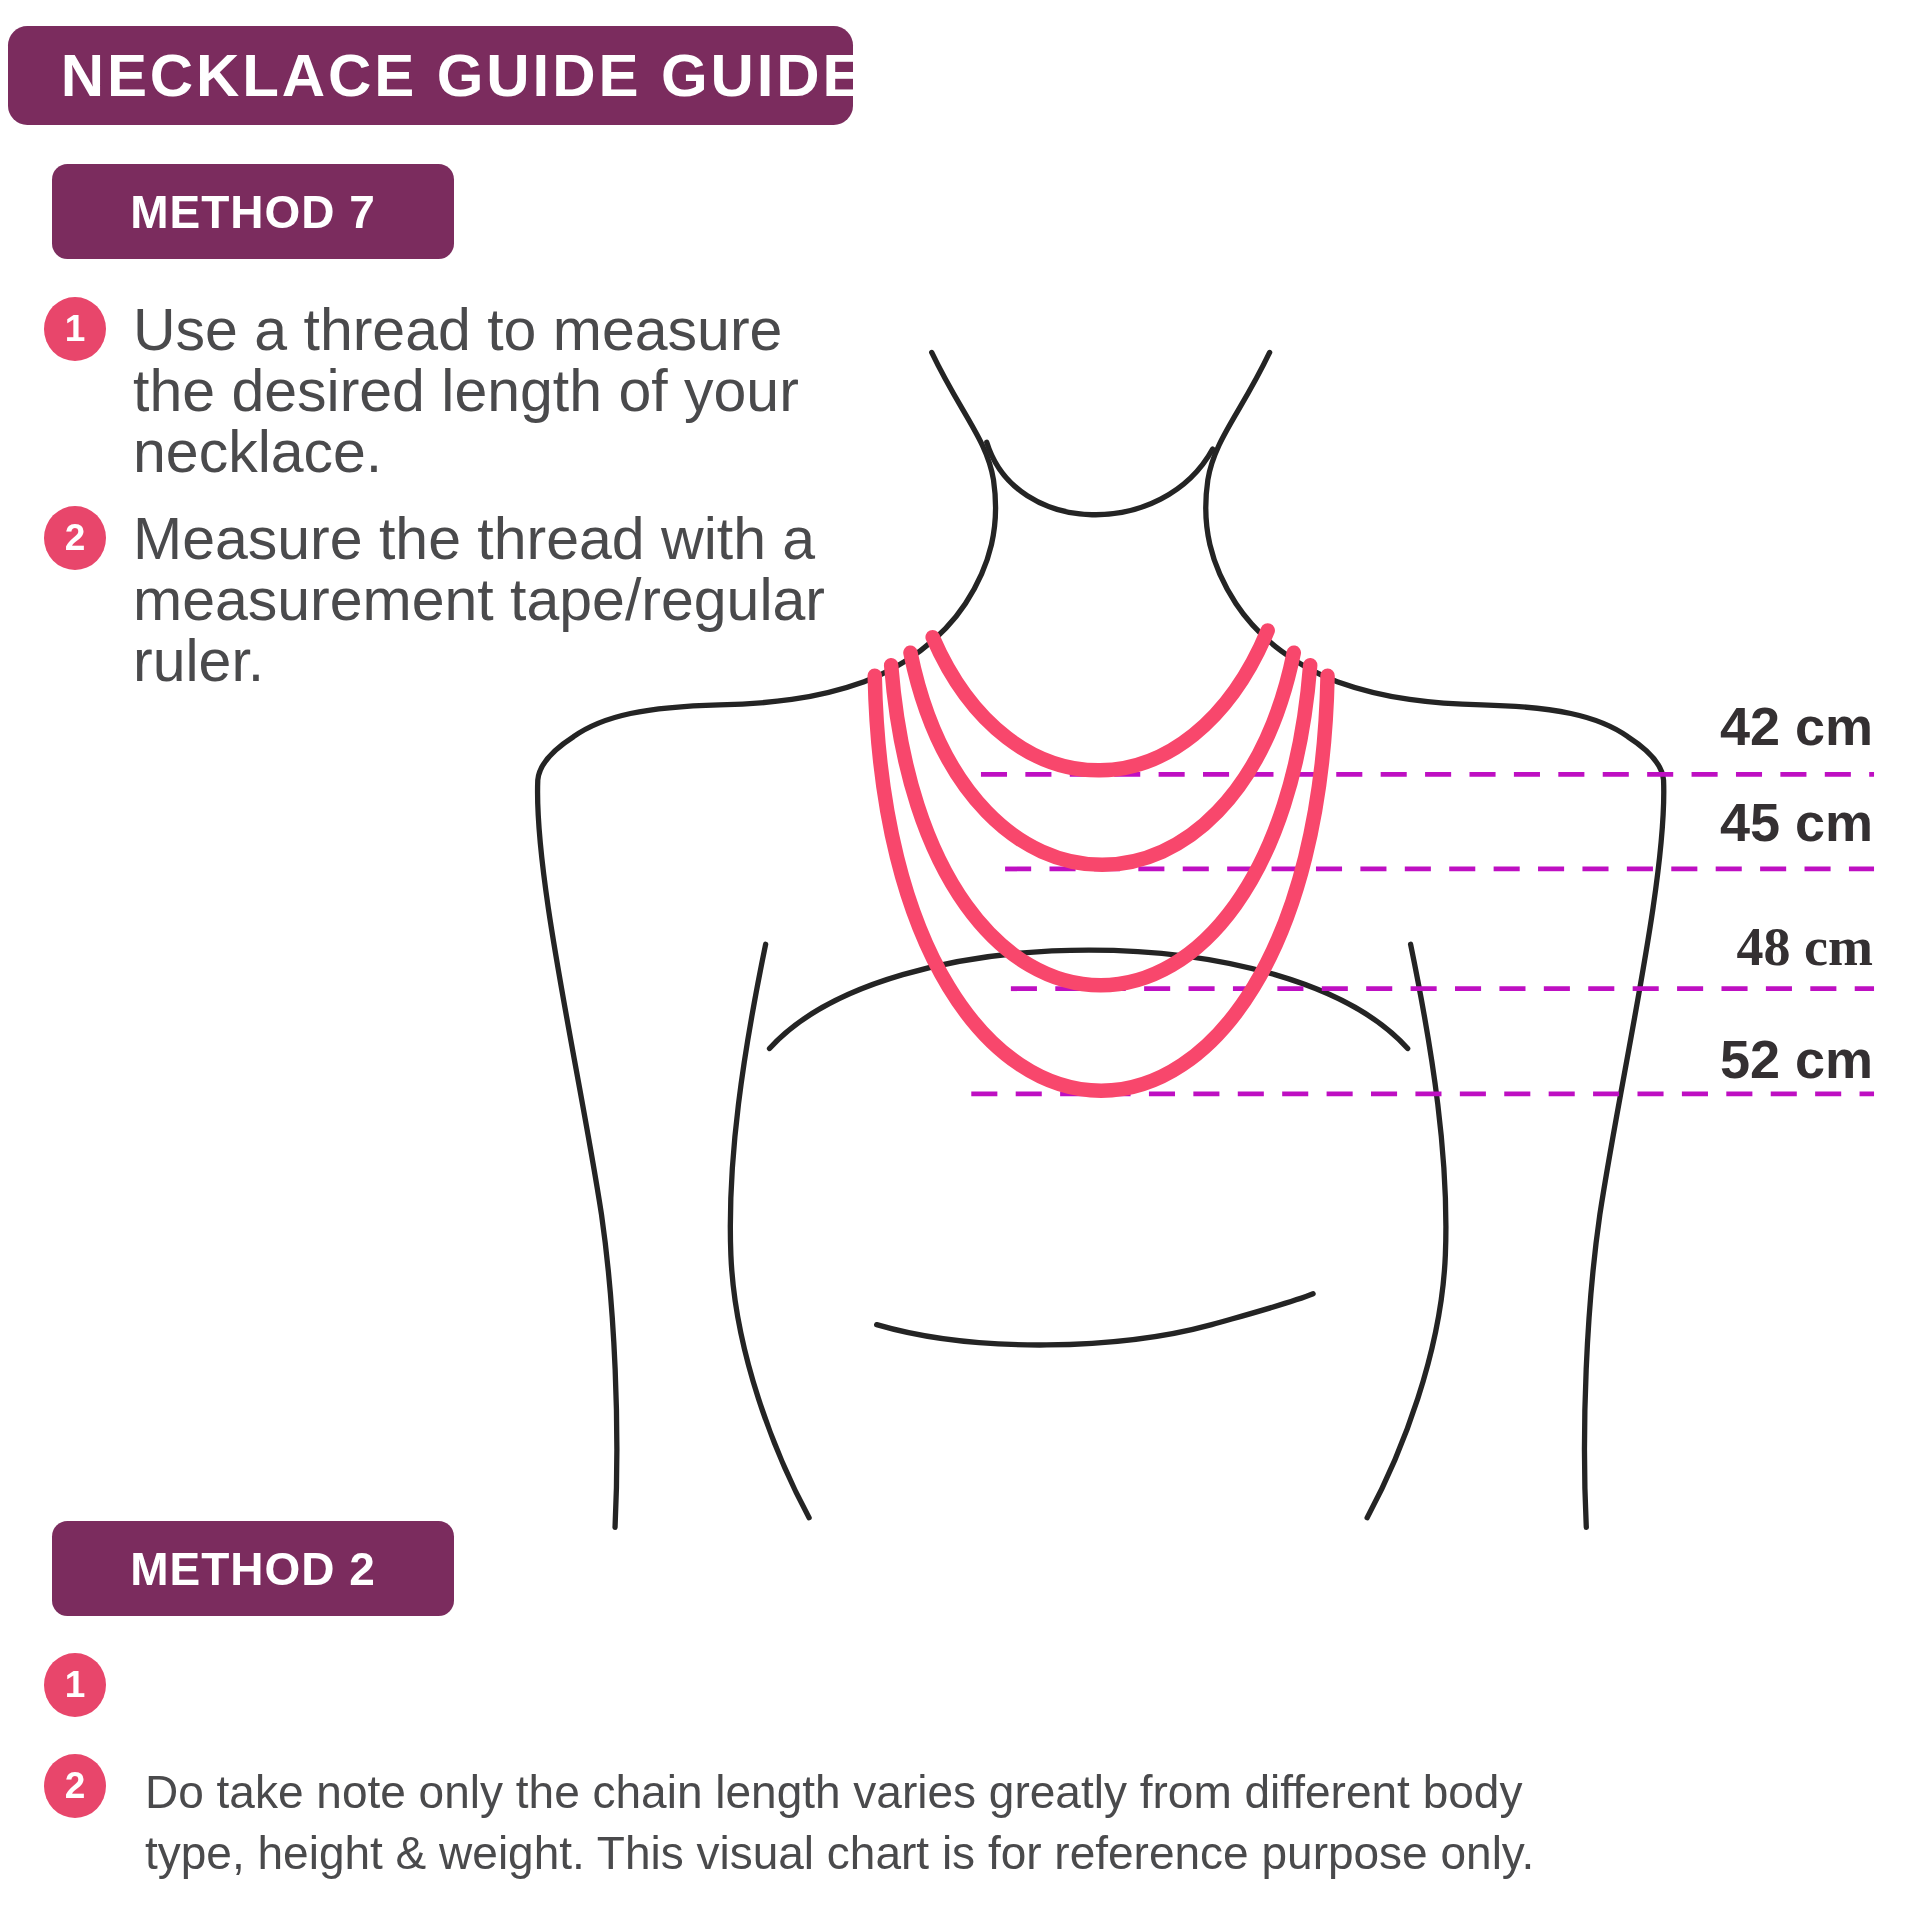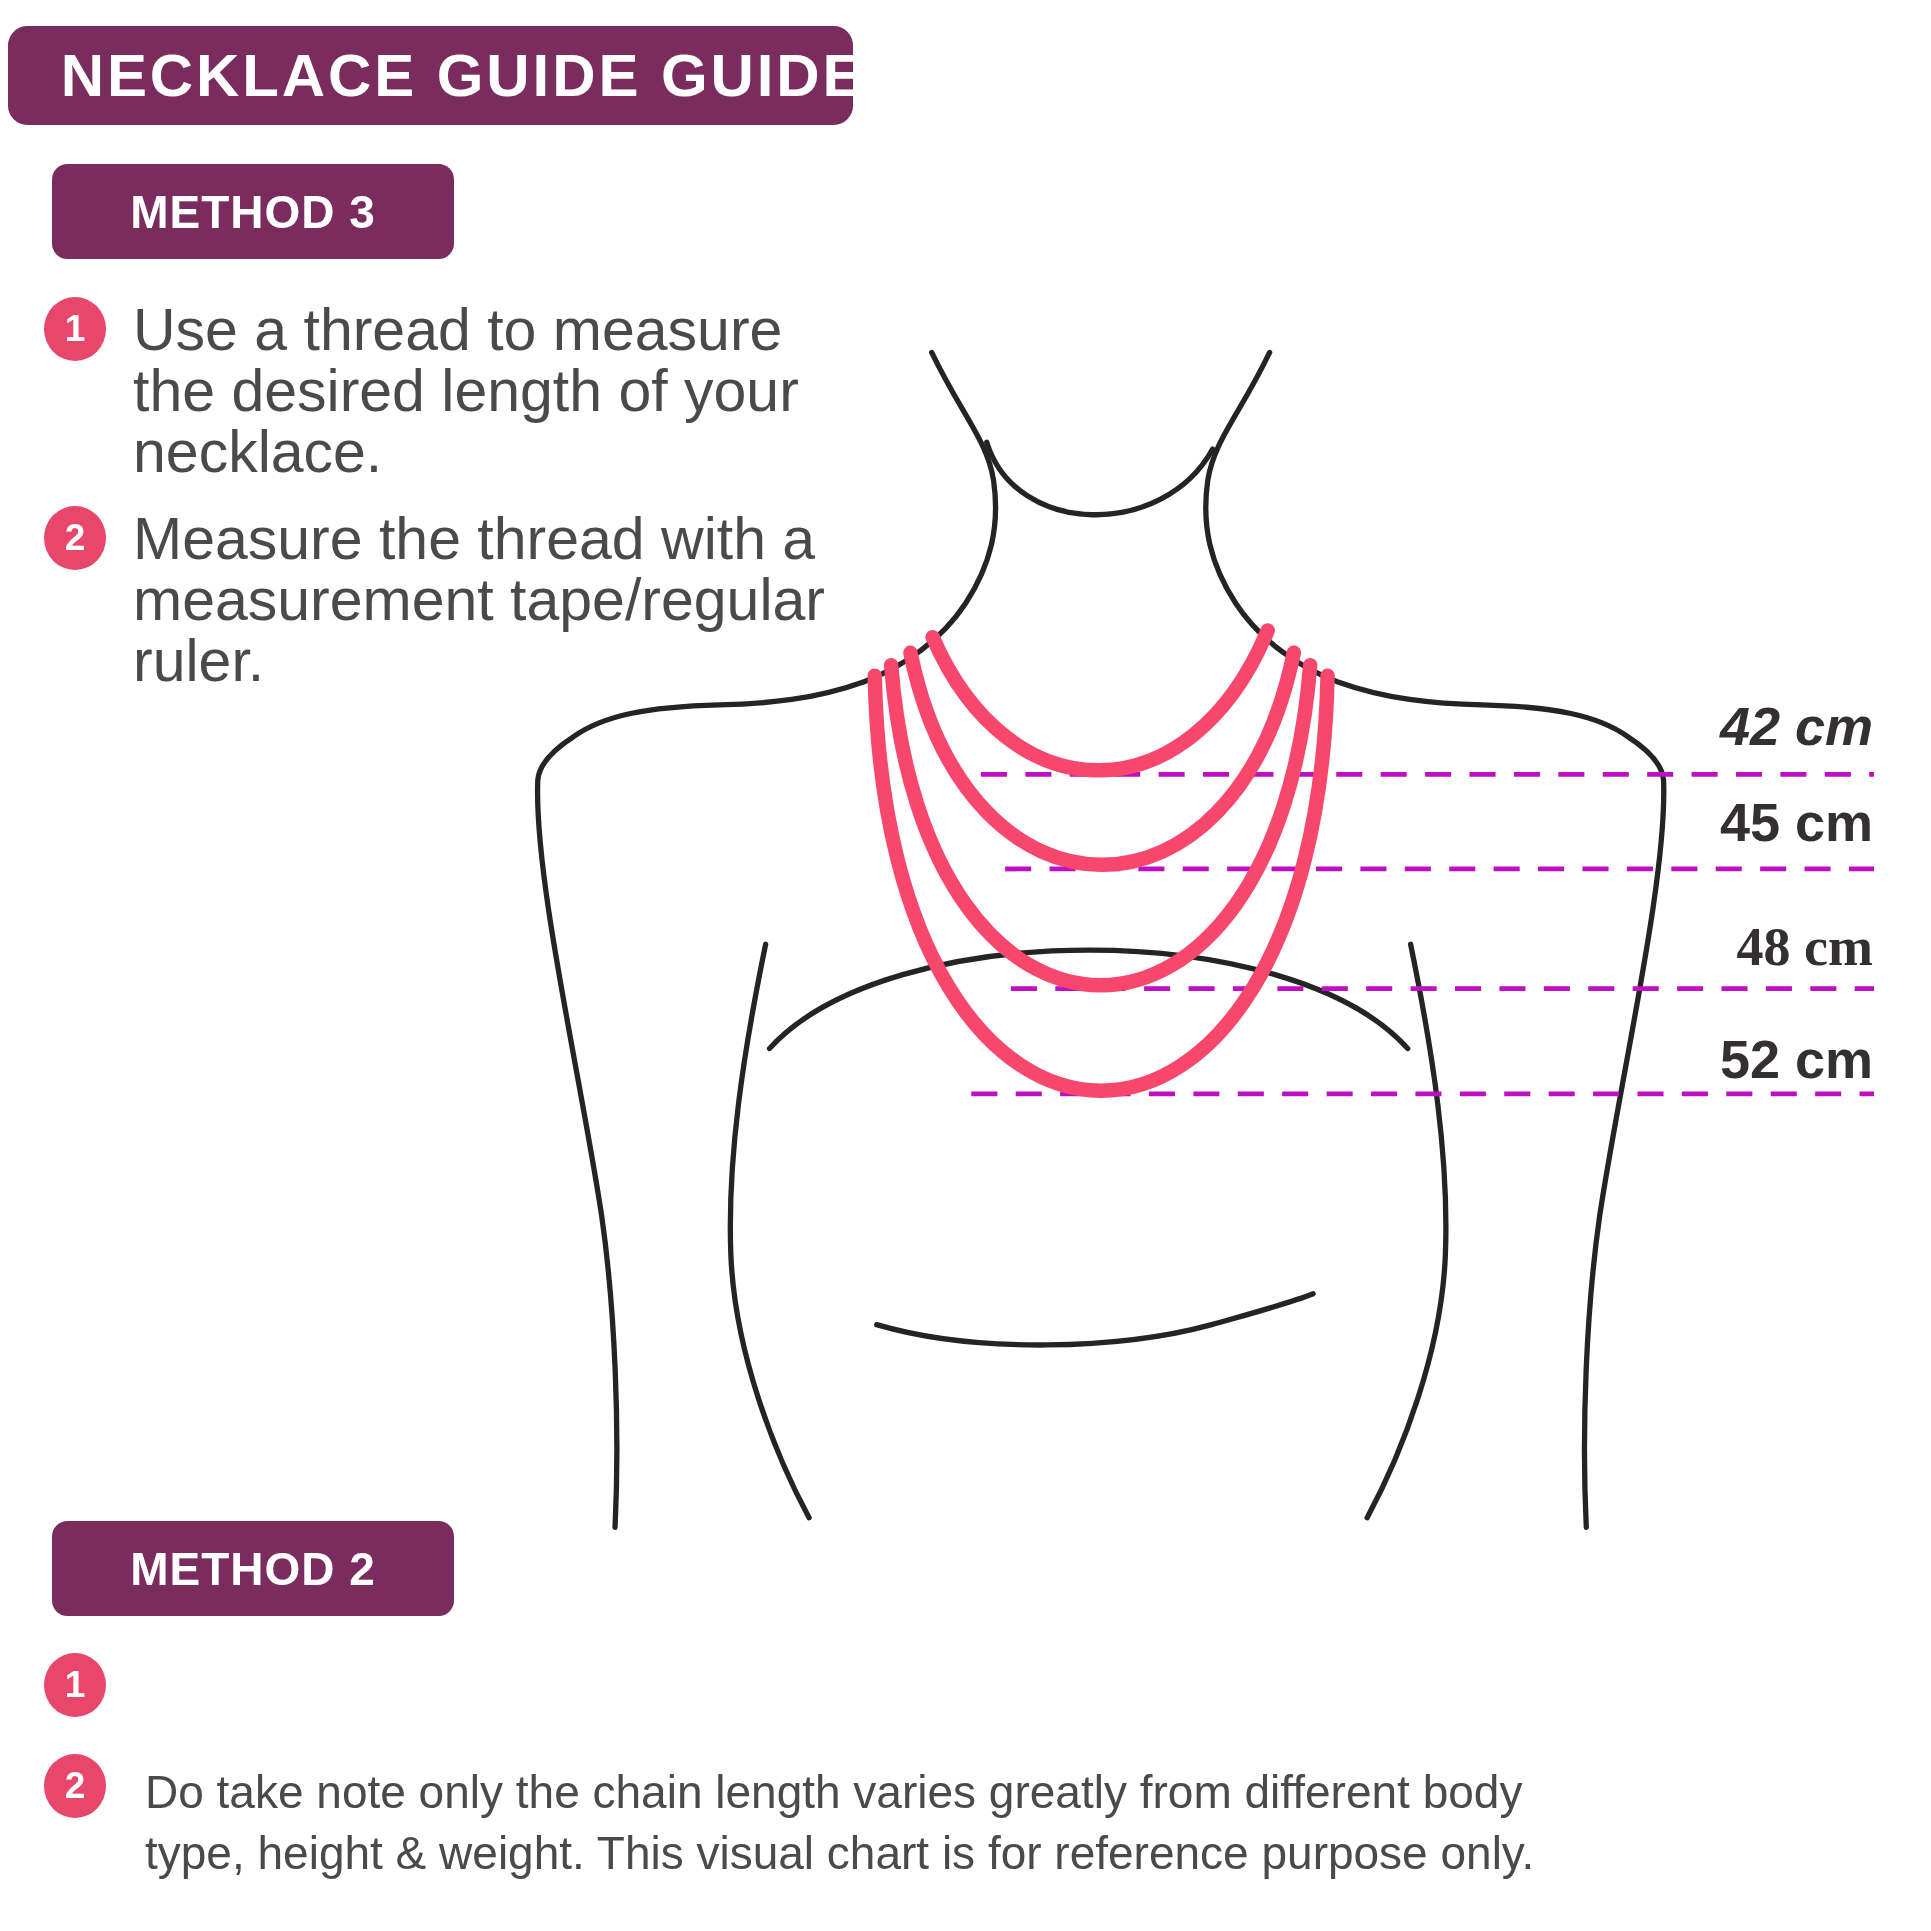--- a/index.html
+++ b/index.html
@@ -104,21 +104,21 @@
     stroke-dasharray: 27 19;
   }
 </style>
 </head>
 <body>
 
 <div id="canvas">
 
   <div class="abs banner">NECKLACE GUIDE GUIDE</div>
 
-  <div id="method1-badge" class="abs method-badge">METHOD 3</div>
+  <div id="method1-badge" class="abs method-badge">METHOD 7</div>
 
   <div class="abs step-circle" style="left:44px; top:297px;">1</div>
   <div class="abs step-text" style="left:133px; top:300px;">
     <div>Use a thread to measure</div>
     <div>the desired length of your</div>
     <div>necklace.</div>
   </div>
 
   <div class="abs step-circle" style="left:44px; top:506px;">2</div>
   <div class="abs step-text" style="left:133px; top:509px;">
@@ -141,21 +141,21 @@
     <line class="dash-line" x1="1041" y1="900" x2="1941" y2="900"></line>
     <line class="dash-line" x1="1047" y1="1024" x2="1941" y2="1024"></line>
     <line class="dash-line" x1="1006" y1="1133" x2="1941" y2="1133"></line>
 
     <path class="necklace" d="M 966 660 C 1046 845 1233 845 1313 653"></path>
     <path class="necklace" d="M 943 676 C 1003 969 1280 969 1340 676"></path>
     <path class="necklace" d="M 923 689 C 958 1131 1322 1131 1357 689"></path>
     <path class="necklace" d="M 906 700 C 918 1273 1363 1273 1375 700"></path>
   </svg>
 
-  <div class="abs size-label" style="top:699px;font-style:italic;">42 cm</div>
+  <div class="abs size-label" style="top:699px;">42 cm</div>
   <div class="abs size-label" style="top:795px;">45 cm</div>
   <div class="abs size-label" style="top:920px;font-family:Liberation Serif, serif;">48 cm</div>
   <div class="abs size-label" style="top:1032px;">52 cm</div>
 
   <div id="method2-badge" class="abs method-badge">METHOD 2</div>
 
   <div class="abs step-circle" style="left:44px; top:1653px;">1</div>
 
   <div class="abs step-circle" style="left:44px; top:1754px;">2</div>
   <div class="abs step-text wide" style="left:145px; top:1762px;">

